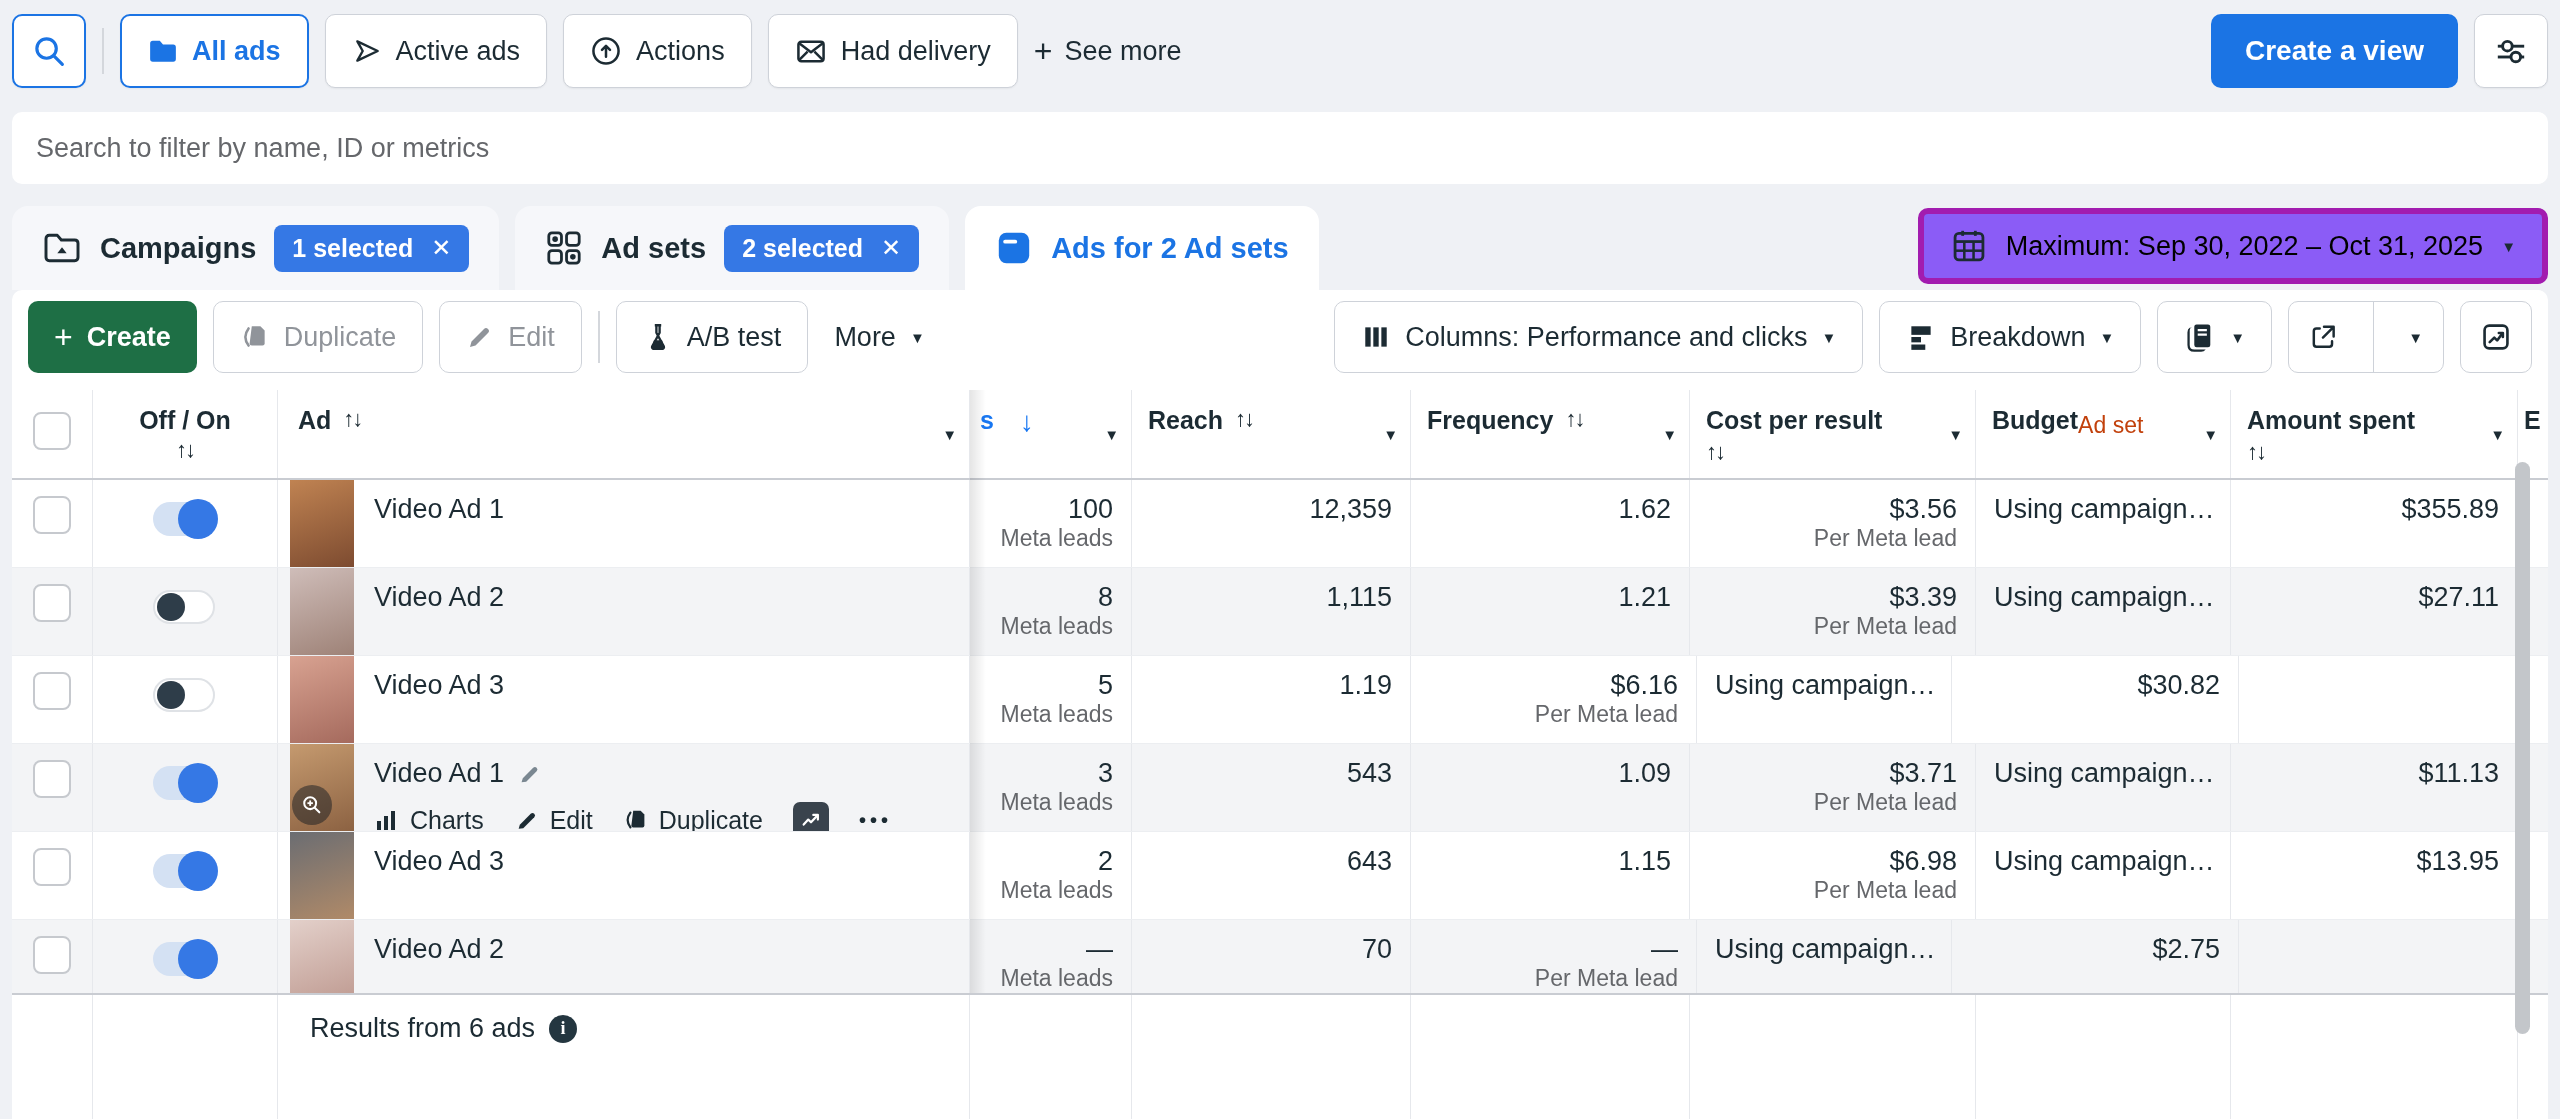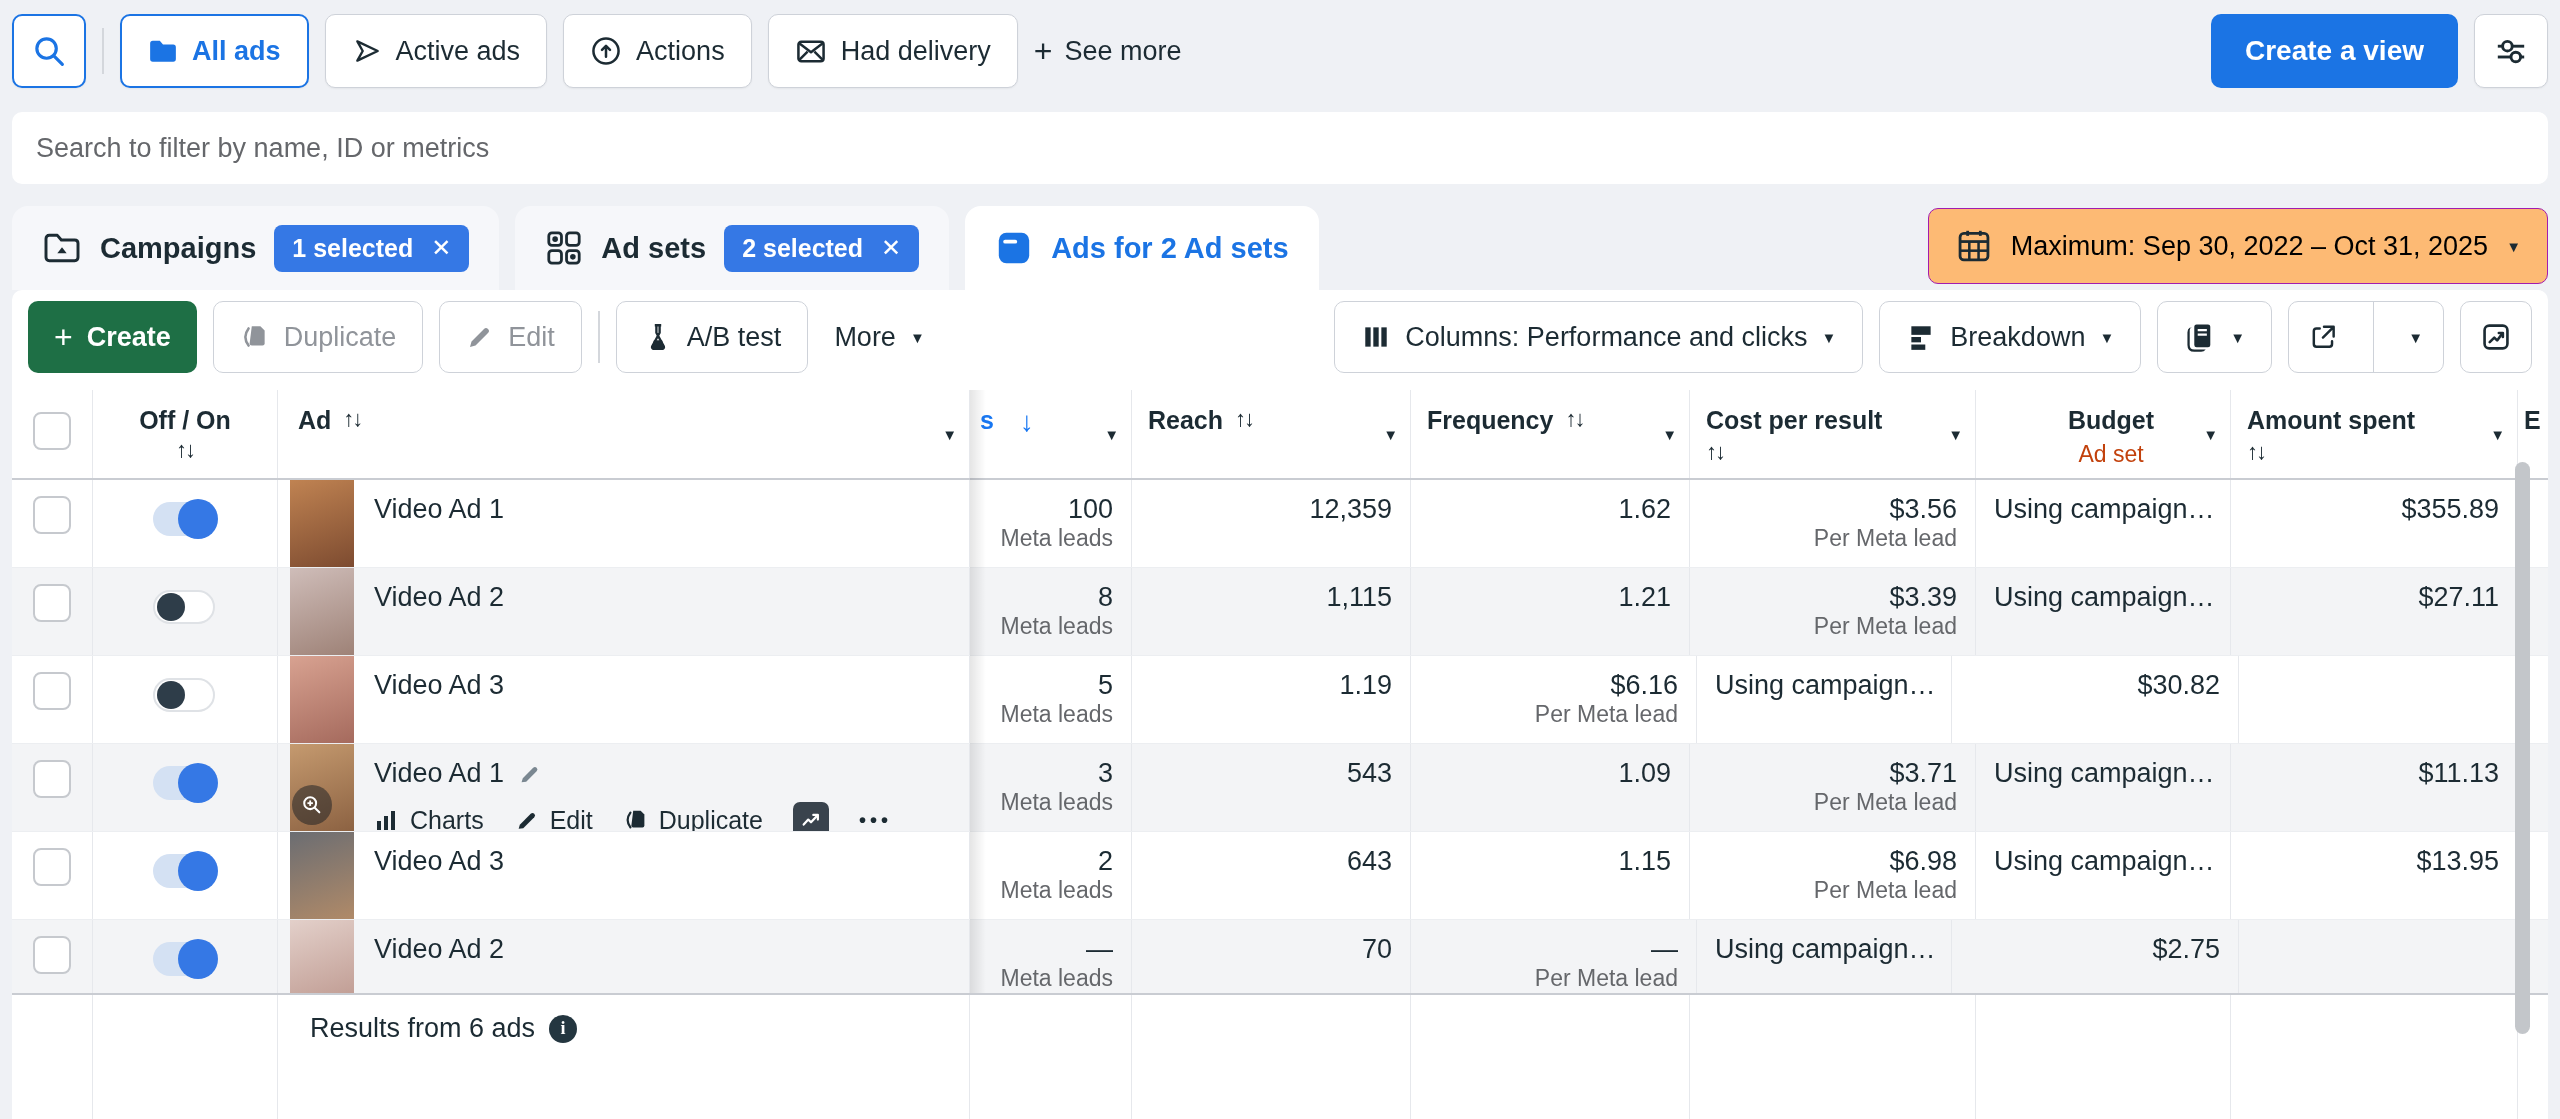--- a/index.html
+++ b/index.html
@@ -22,21 +22,21 @@
   
   .searchbar{position:absolute;top:112px;left:12px;right:12px;height:72px;background:#fff;border-radius:10px;display:flex;align-items:center;padding:0 24px}
   .searchbar .ph{color:#65676b;font-size:27px}
 
   
   .tabsrow{position:absolute;top:206px;left:12px;right:12px;height:84px;display:flex;align-items:flex-end;gap:16px}
   .tab{display:inline-flex;align-items:center;gap:18px;height:84px;padding:0 30px;background:#f6f7fa;border-radius:16px 16px 0 0;font-size:29px;font-weight:700;cursor:pointer}
   .tab.active{background:#fff;color:#1b74e4}
   .badge{display:inline-flex;align-items:center;gap:18px;background:#3578e5;color:#fff;border-radius:8px;padding:9px 18px;font-size:25px;font-weight:700}
   .badge .x{font-size:24px;font-weight:400;cursor:pointer}
-  .daterange{display:inline-flex;align-items:center;gap:18px;background:#fdba74;border:1px solid #a21caf;border-radius:10px;height:76px;padding:0 26px;font-size:27px;margin-bottom:4px;cursor:pointer;align-self:center}
+  .daterange{display:inline-flex;align-items:center;gap:18px;background:#8b5cf6;border:6px solid #a21caf;border-radius:10px;height:76px;padding:0 26px;font-size:27px;margin-bottom:4px;cursor:pointer;align-self:center}
   .caret-glyph{font-size:15px;line-height:1;color:#1c2b33}
 
   
   .card{position:absolute;top:290px;left:12px;right:12px;bottom:0;background:#fff;border-radius:10px 10px 0 0;overflow:hidden}
 
   
   .actionrow{height:100px;display:flex;align-items:center;gap:16px;padding:0 16px 6px 16px}
   .ac-btn{display:inline-flex;align-items:center;gap:14px;background:#fff;border:1px solid #ced2d9;border-radius:10px;height:72px;padding:0 26px;font-size:27px;color:#1c2b33;cursor:pointer}
   .ac-green{background:#1e6f45;border:none;color:#fff;font-weight:600}
   .ac-disabled{color:#90949a}
@@ -356,21 +356,21 @@
       <span class="caret">▼</span>
     </div>
     <div class="cell c7">
       <div class="hc" style="padding-left:16px;flex-direction:column;align-items:flex-start;gap:4px">
         <span>Cost per result</span>
         <span class="sortg">↑↓</span>
       </div>
       <span class="caret">▼</span>
     </div>
     <div class="cell c8">
-      <div class="hc" style="padding-left:16px;flex-direction:column;align-items:center;gap:0">
+      <div class="hc" style="padding-left:16px;flex-direction:row;align-items:flex-start;gap:0">
         <span>Budget</span>
         <span class="hsub">Ad set</span>
       </div>
       <span class="caret">▼</span>
     </div>
     <div class="cell c9">
       <div class="hc" style="padding-left:16px;flex-direction:column;align-items:flex-start;gap:4px">
         <span>Amount spent</span>
         <span class="sortg">↑↓</span>
       </div>

